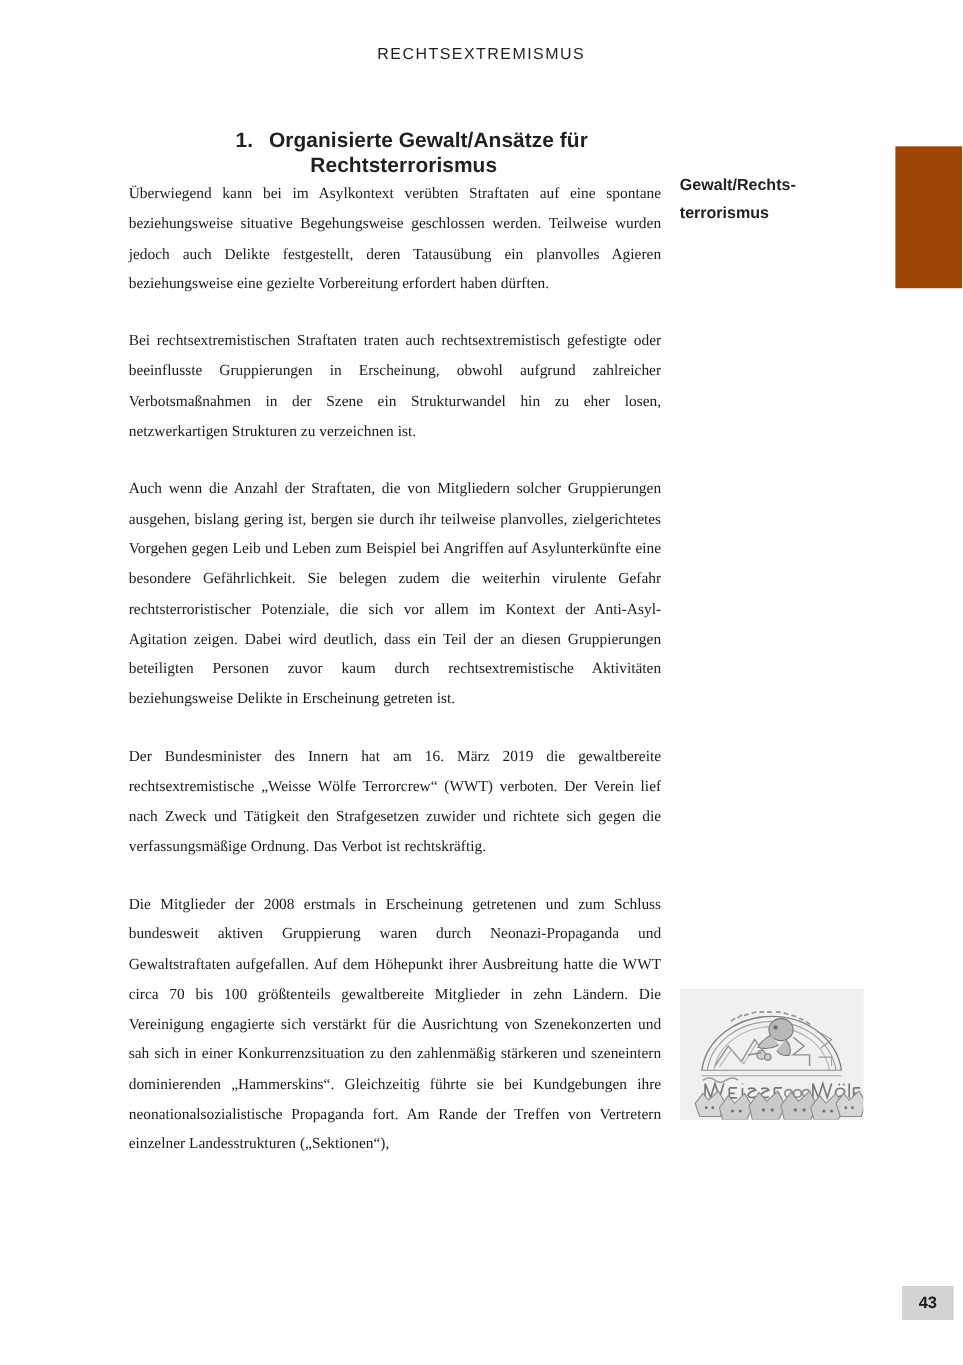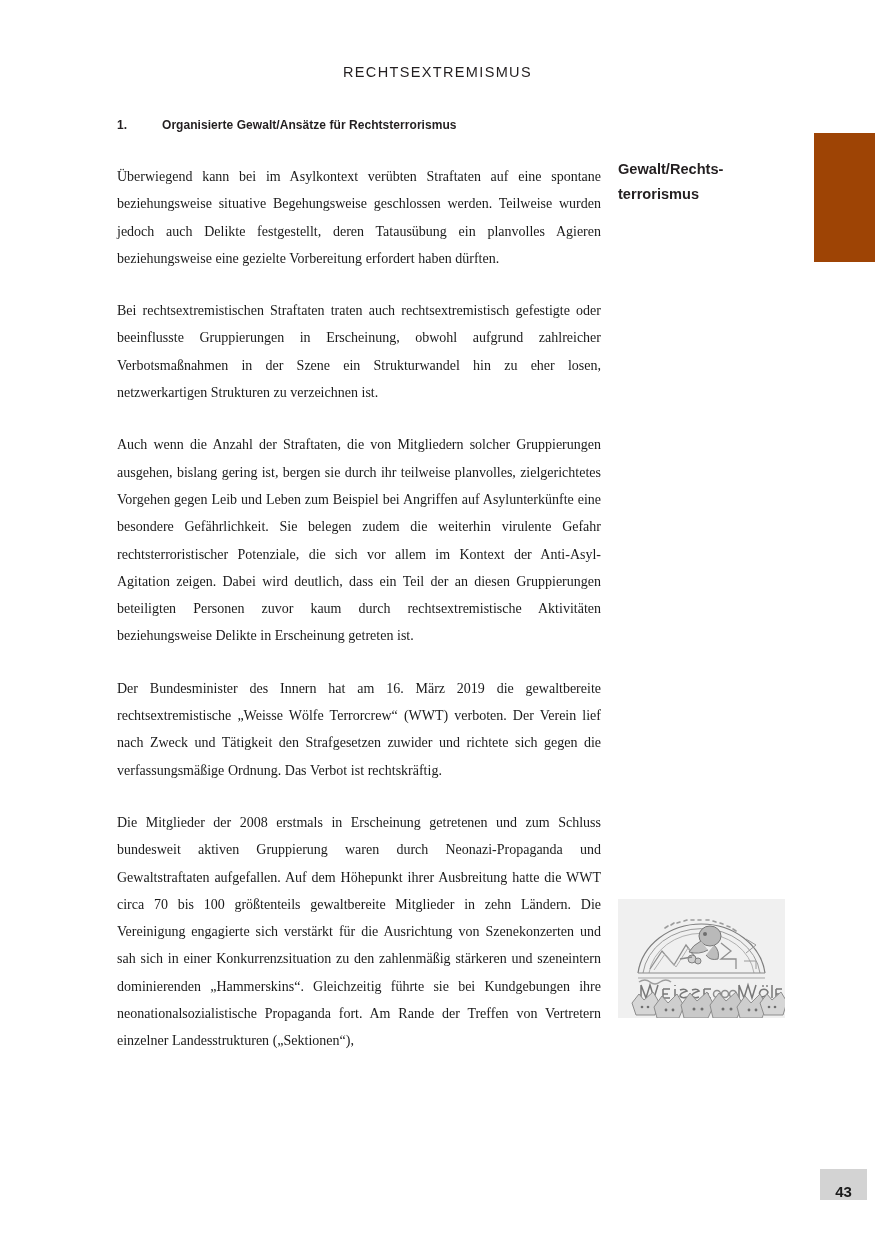--- a/index.html
+++ b/index.html
@@ -23,44 +23,44 @@
     position: absolute;
     left: 0;
     top: 42px;
     width: 875px;
     text-align: center;
     font-family: "Liberation Sans", "DejaVu Sans", sans-serif;
     font-size: 14.5px;
     letter-spacing: 1.35px;
     color: #231f20;
     font-weight: 400;
-    margin-top: 22px;
   }
 
   
   .chapter-tab {
     position: absolute;
     left: 814px;
     top: 133px;
     width: 61px;
     height: 129px;
     background: #9e4405;
   }
 
   
   .section-heading {
     position: absolute;
     left: 117px;
     top: 118px;
     width: 500px;
     font-family: "Liberation Sans", "DejaVu Sans", sans-serif;
     font-weight: 700;
-    font-size: 12px;
+    font-size: 19px;
     color: #231f20;
     letter-spacing: 0.05px;
+    text-align: center;
   }
   .section-heading .num {
     display: inline-block;
     width: 45px;
   }
 
   
   .text-column {
     position: absolute;
     left: 117px;
@@ -107,21 +107,21 @@
 
   
   .folio {
     position: absolute;
     left: 820px;
     top: 1169px;
     width: 47px;
     height: 31px;
     background: #d3d3d3;
     display: flex;
-    align-items: flex-end;
+    align-items: center;
     justify-content: center;
     font-family: "Liberation Sans", "DejaVu Sans", sans-serif;
     font-weight: 700;
     font-size: 15px;
     color: #1a1a1a;
   }
 </style>
 </head>
 <body>
 

